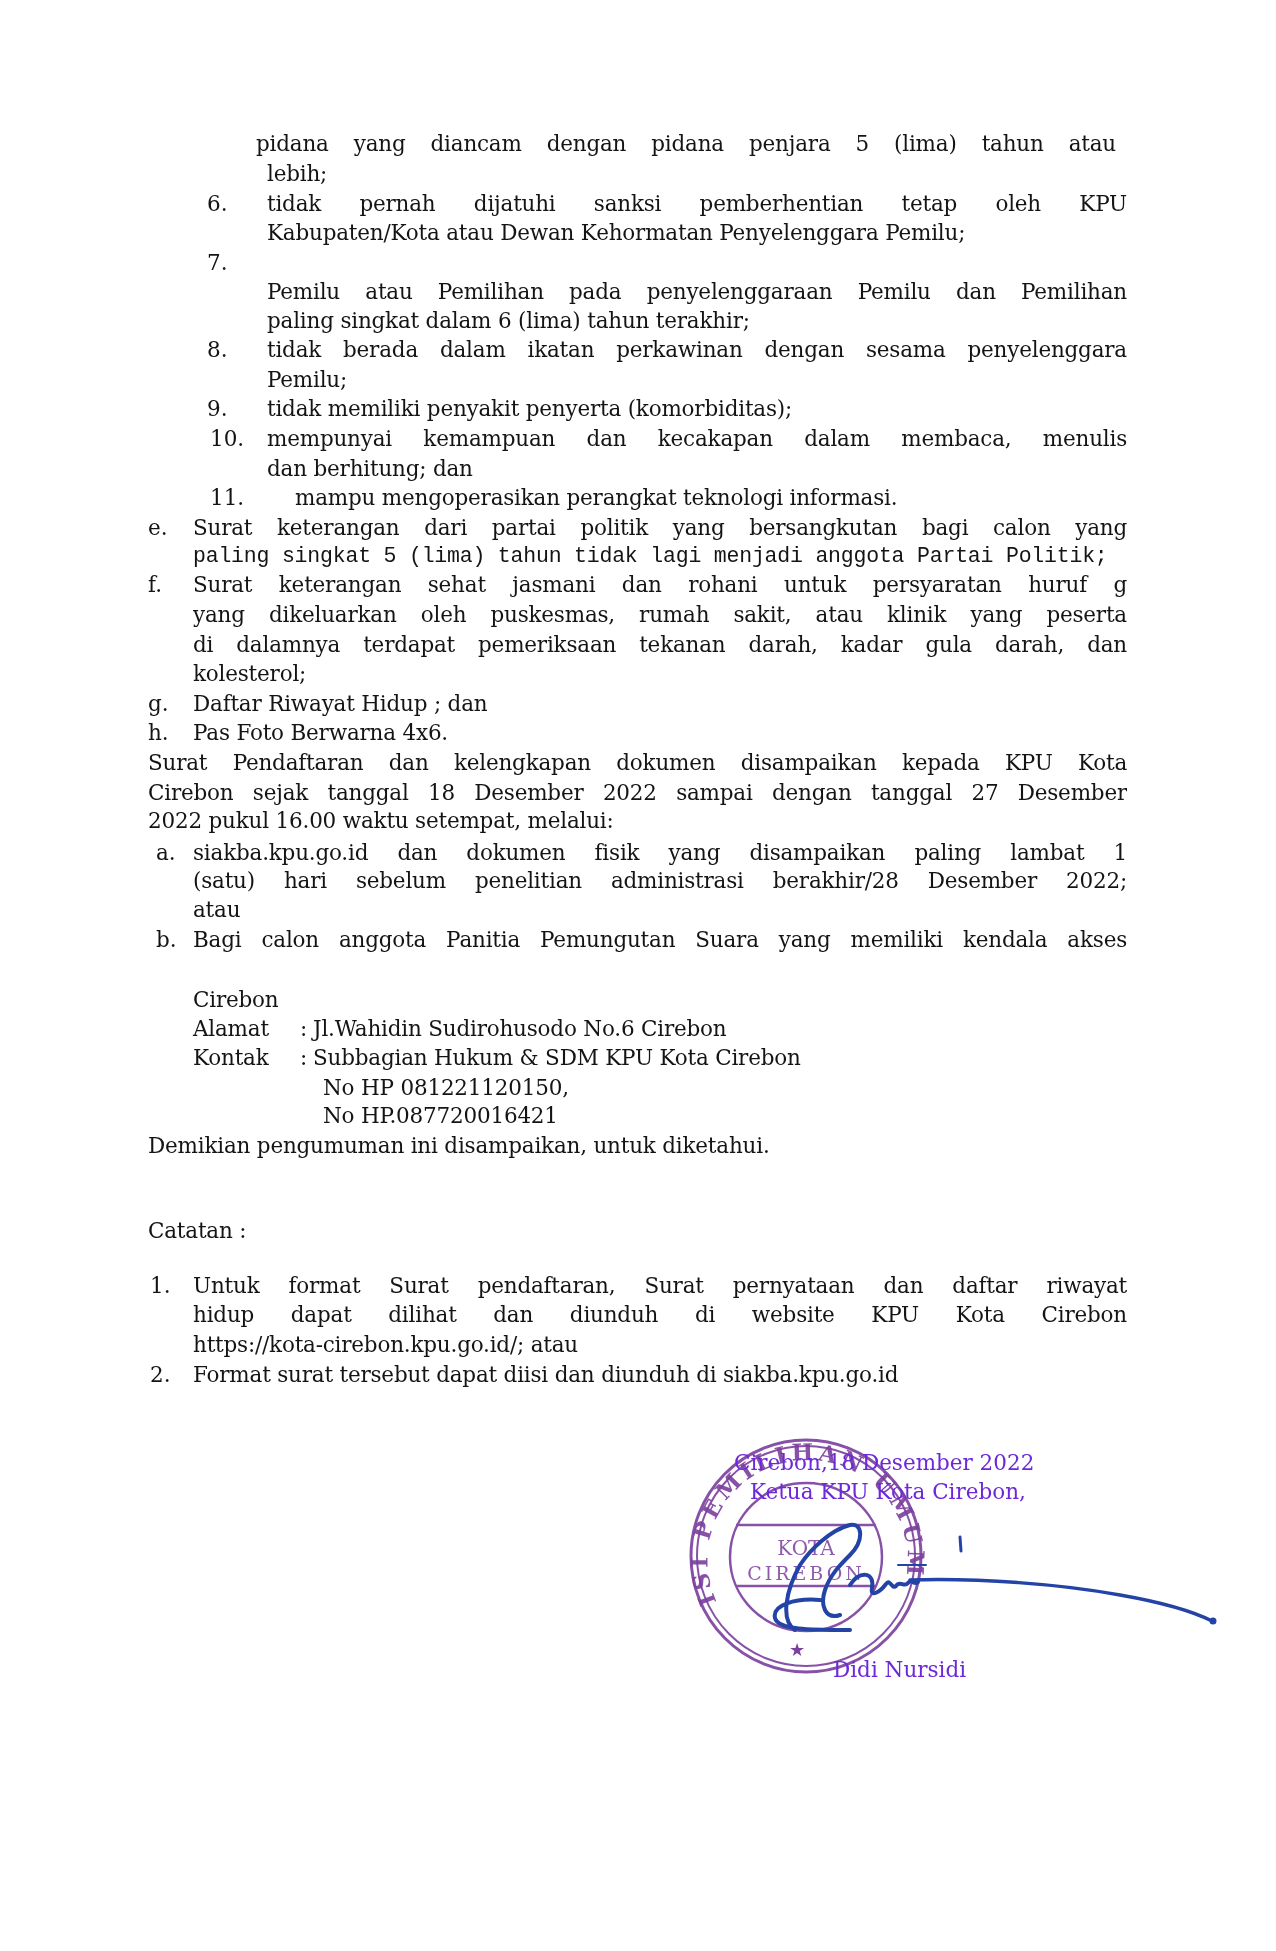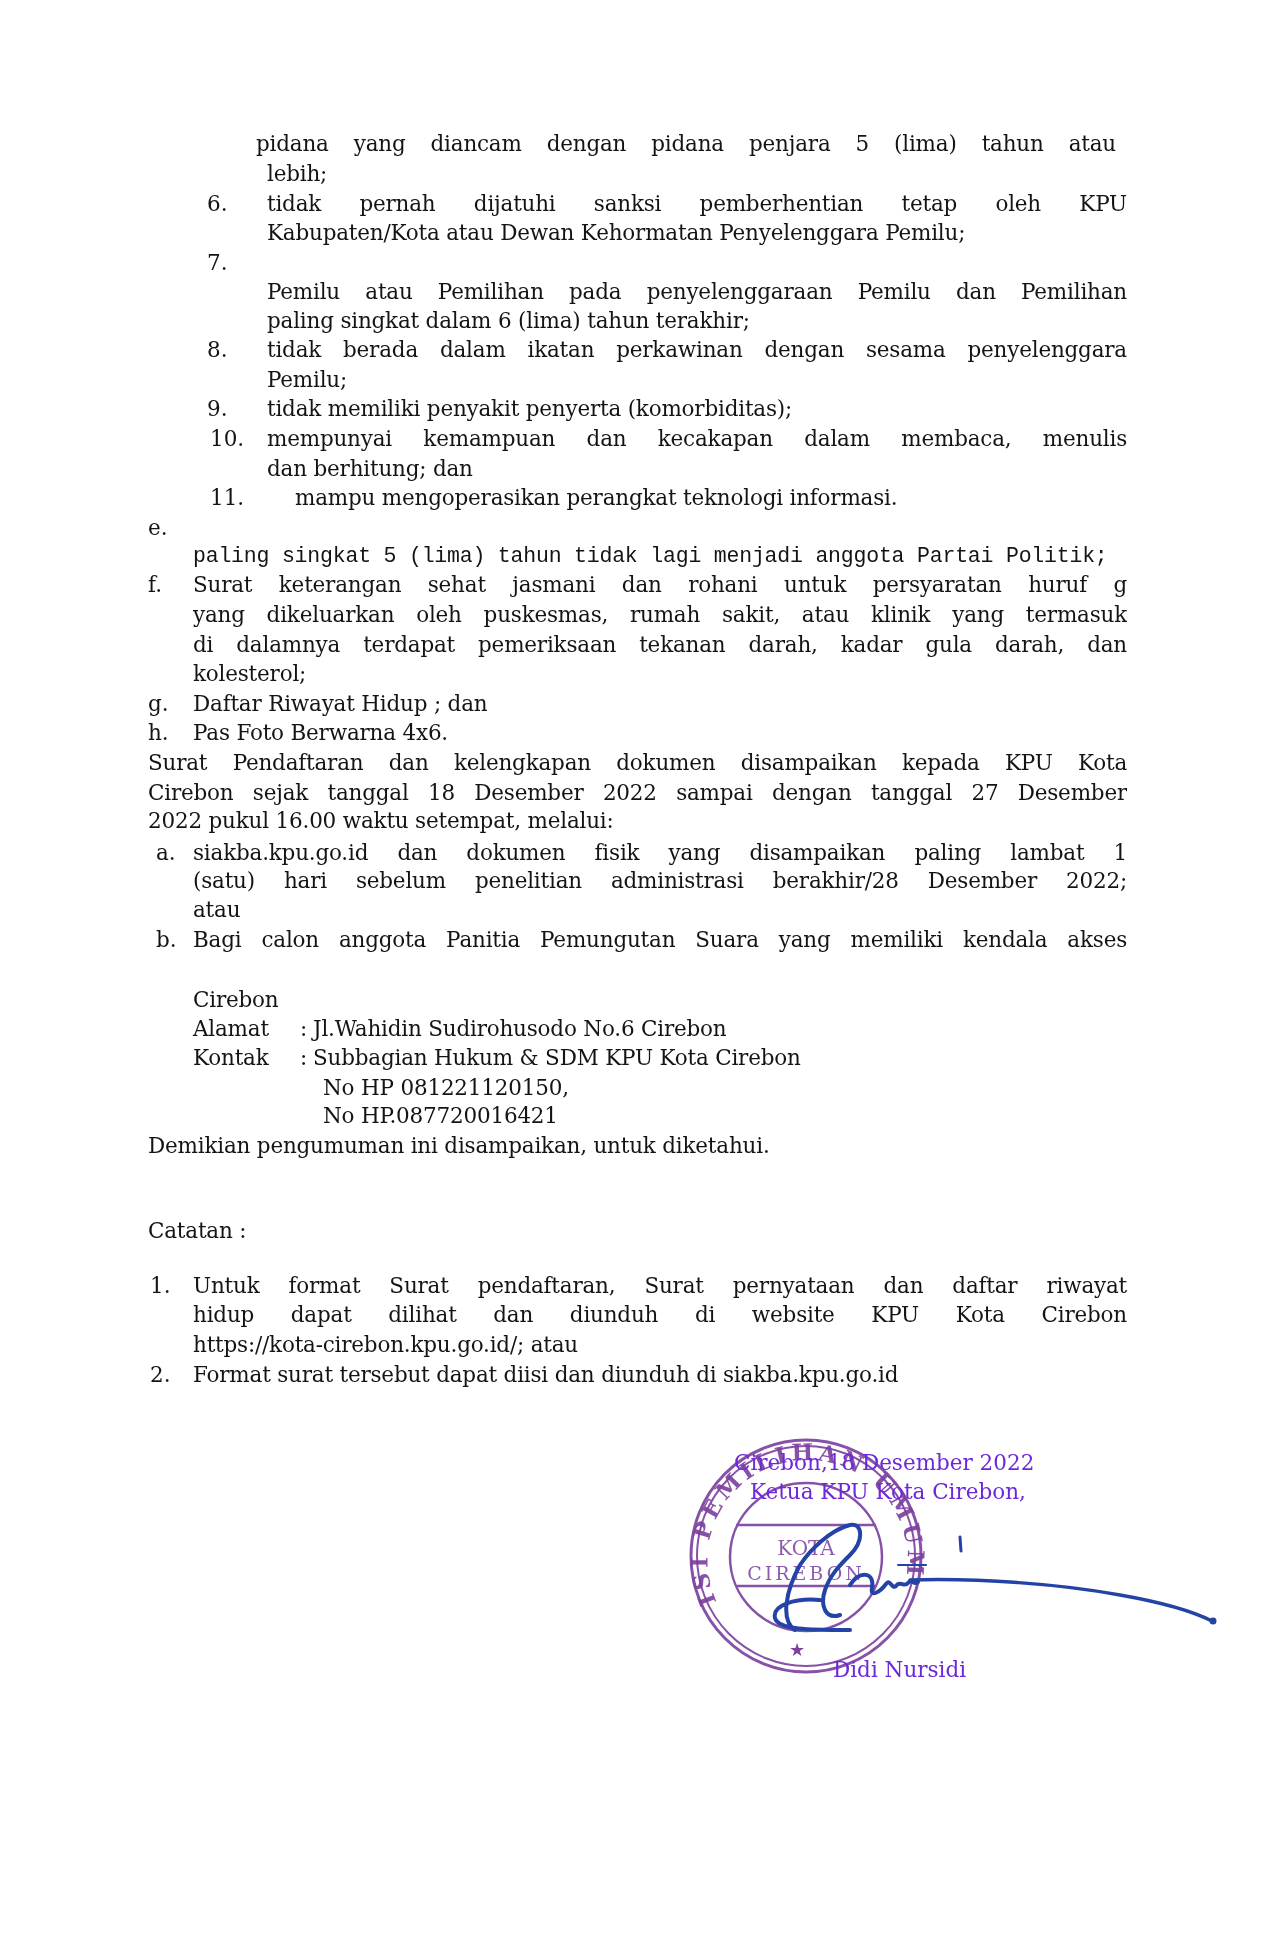--- a/index.html
+++ b/index.html
@@ -37,25 +37,26 @@
   <div class="ln" style="left:267px; top:394px;">tidak memiliki penyakit penyerta (komorbiditas);</div>
 
   <div class="num" style="left:210px; top:424px;">10.</div>
   <div class="ln j" style="left:267px; top:424px; width:860px;">mempunyai kemampuan dan kecakapan dalam membaca, menulis</div>
   <div class="ln" style="left:267px; top:454px;">dan berhitung; dan</div>
 
   <div class="num" style="left:210px; top:483px;">11.</div>
   <div class="ln" style="left:267px; top:483px;margin-left:28px;">mampu mengoperasikan perangkat teknologi informasi.</div>
 
   <div class="num" style="left:148px; top:513px;">e.</div>
+  <div class="ln j" style="left:193px; top:513px; width:934px;">Surat keterangan dari partai politik yang bersangkutan bagi calon yang</div>
   <div class="ln" style="left:193px; top:541px;font-family:Liberation Mono, monospace;">paling singkat 5 (lima) tahun tidak lagi menjadi anggota Partai Politik;</div>
 
   <div class="num" style="left:148px; top:570px;">f.</div>
   <div class="ln j" style="left:193px; top:570px; width:934px;">Surat keterangan sehat jasmani dan rohani untuk persyaratan huruf g</div>
-  <div class="ln j" style="left:193px; top:600px; width:934px;">yang dikeluarkan oleh puskesmas, rumah sakit, atau klinik yang termasuk</div>
+  <div class="ln j" style="left:193px; top:600px; width:934px;">yang dikeluarkan oleh puskesmas, rumah sakit, atau klinik yang peserta</div>
   <div class="ln j" style="left:193px; top:630px; width:934px;">di dalamnya terdapat pemeriksaan tekanan darah, kadar gula darah, dan</div>
   <div class="ln" style="left:193px; top:659px;">kolesterol;</div>
 
   <div class="num" style="left:148px; top:689px;">g.</div>
   <div class="ln" style="left:193px; top:689px;">Daftar Riwayat Hidup ; dan</div>
 
   <div class="num" style="left:148px; top:718px;">h.</div>
   <div class="ln" style="left:193px; top:718px;">Pas Foto Berwarna 4x6.</div>
 
   <div class="ln j" style="left:148px; top:748px; width:979px;">Surat Pendaftaran dan kelengkapan dokumen disampaikan kepada KPU Kota</div>

